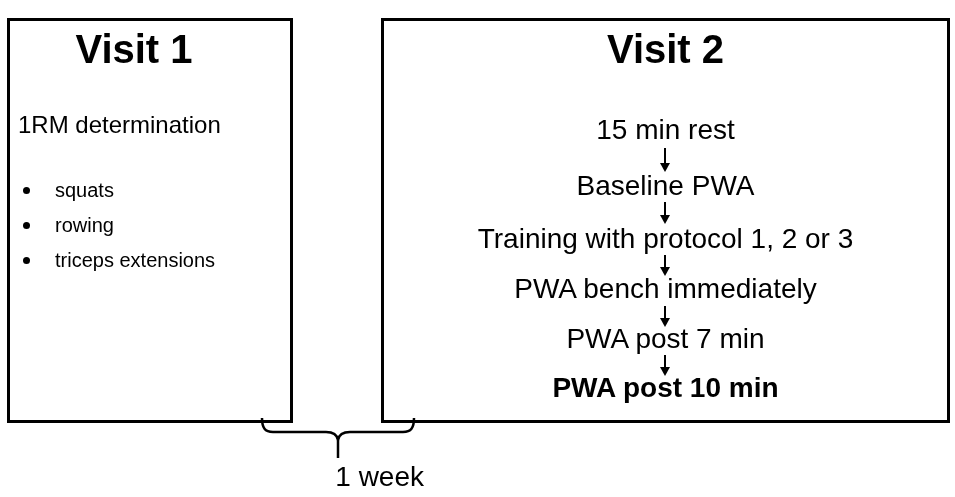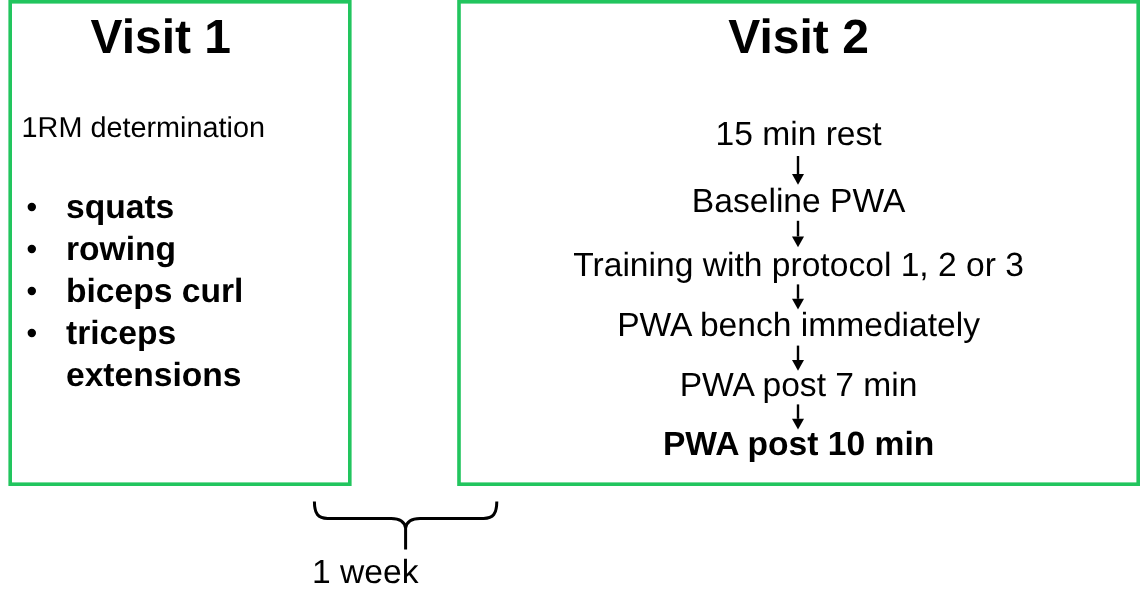--- a/index.html
+++ b/index.html
@@ -11,23 +11,23 @@
   }
   .canvas {
     position: relative;
     width: 955px;
     height: 497px;
     background: #ffffff;
     overflow: hidden;
   }
   .box {
     position: absolute;
-    top: 0;
+    top: 18px;
     height: 399px;            
-    border: 3px solid #22c55e;
+    border: 3px solid #000000;
     background: #ffffff;
   }
   .box-visit1 { left: 7px;   width: 280px; }  
   .box-visit2 { left: 381px; width: 563px; }  
 
   .box-title {
     position: absolute;
     top: 6px;
     left: 0;
     width: 100%;
@@ -53,23 +53,22 @@
     left: 0;
     width: 100%;
     margin: 0;
     padding: 0;
     list-style: none;
   }
   .v1-list li {
     position: relative;
     padding-left: 45px;
     padding-right: 30px;
-    font-size: 28px;
+    font-size: 20px;
     line-height: 35px;
-    font-weight: bold;
   }
   .v1-list li .bullet-dot {
     position: absolute;
     left: 13px;
     top: 14px;
     width: 7px;
     height: 7px;
     border-radius: 50%;
     background: #000000;
   }
@@ -118,21 +117,21 @@
     left: 258px;
     top: 414px;
     width: 160px;
     height: 48px;
   }
   .interval-label {
     position: absolute;
     left: 260px;
     top: 461px;
     width: 164px;
-    text-align: left;
+    text-align: right;
     font-size: 28px;
     line-height: 32px;
     white-space: nowrap;
   }
 </style>
 </head>
 <body>
 
 <div class="canvas">
 
@@ -140,24 +139,20 @@
     <div class="box-title">Visit 1</div>
     <div class="v1-subtitle">1RM determination</div>
     <ul class="v1-list">
       <li>
         <span class="bullet-dot"></span>
         <span>squats</span>
       </li>
       <li>
         <span class="bullet-dot"></span>
         <span>rowing</span>
-      </li>
-      <li>
-        <span class="bullet-dot"></span>
-        <span>biceps curl</span>
       </li>
       <li>
         <span class="bullet-dot"></span>
         <span>triceps extensions</span>
       </li>
     </ul>
   </div>
 
   <div class="box box-visit2">
     <div class="box-title">Visit 2</div>

